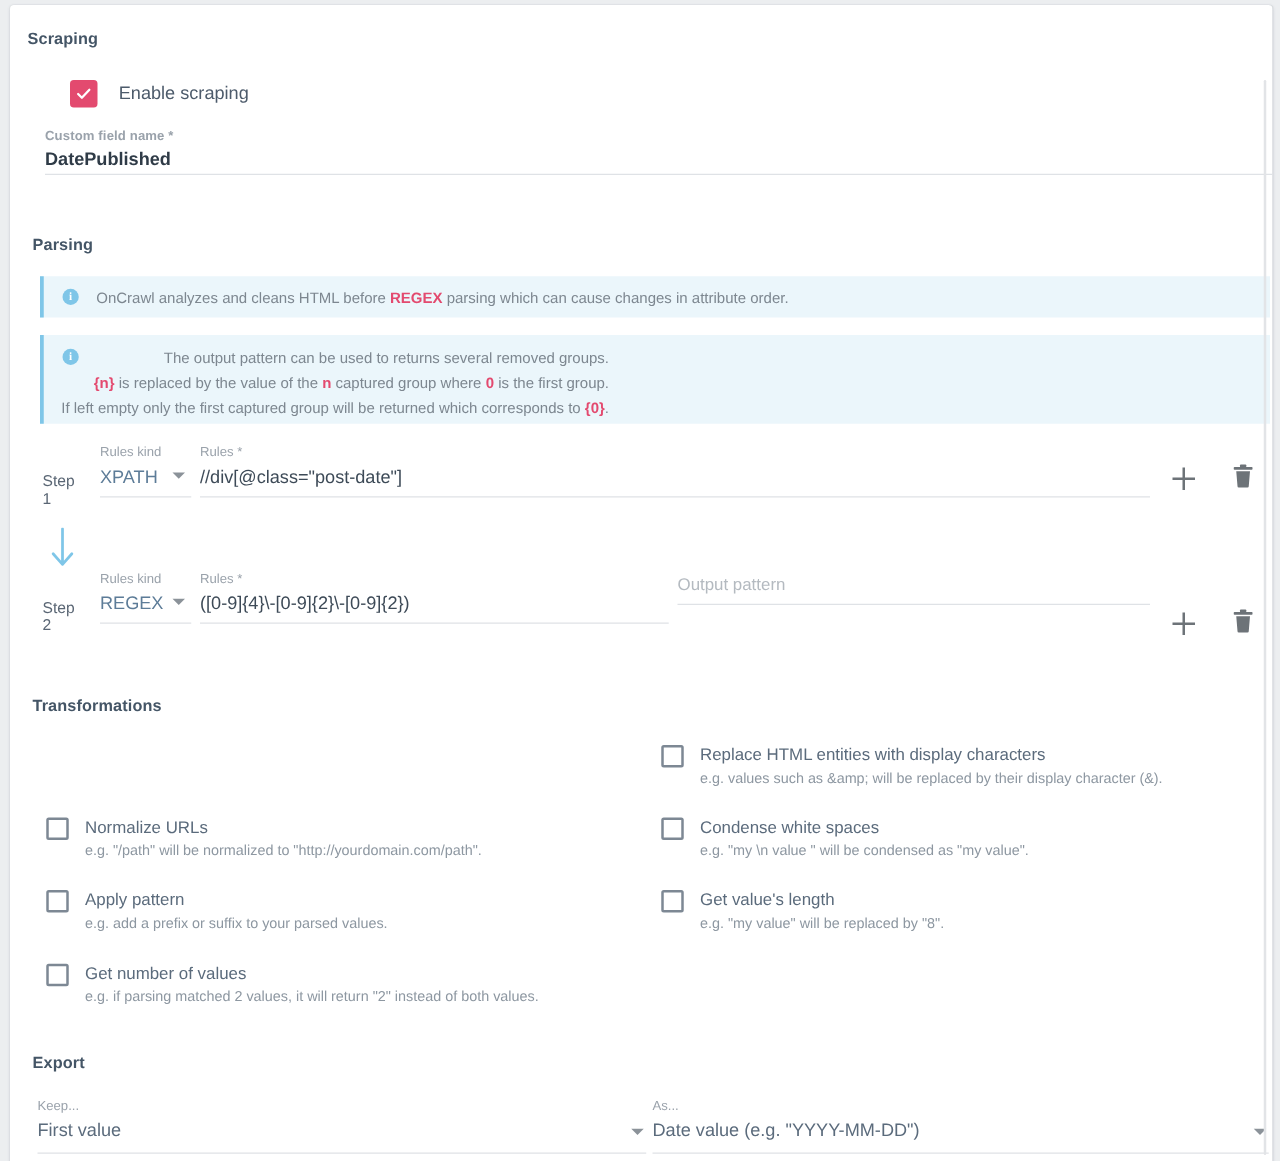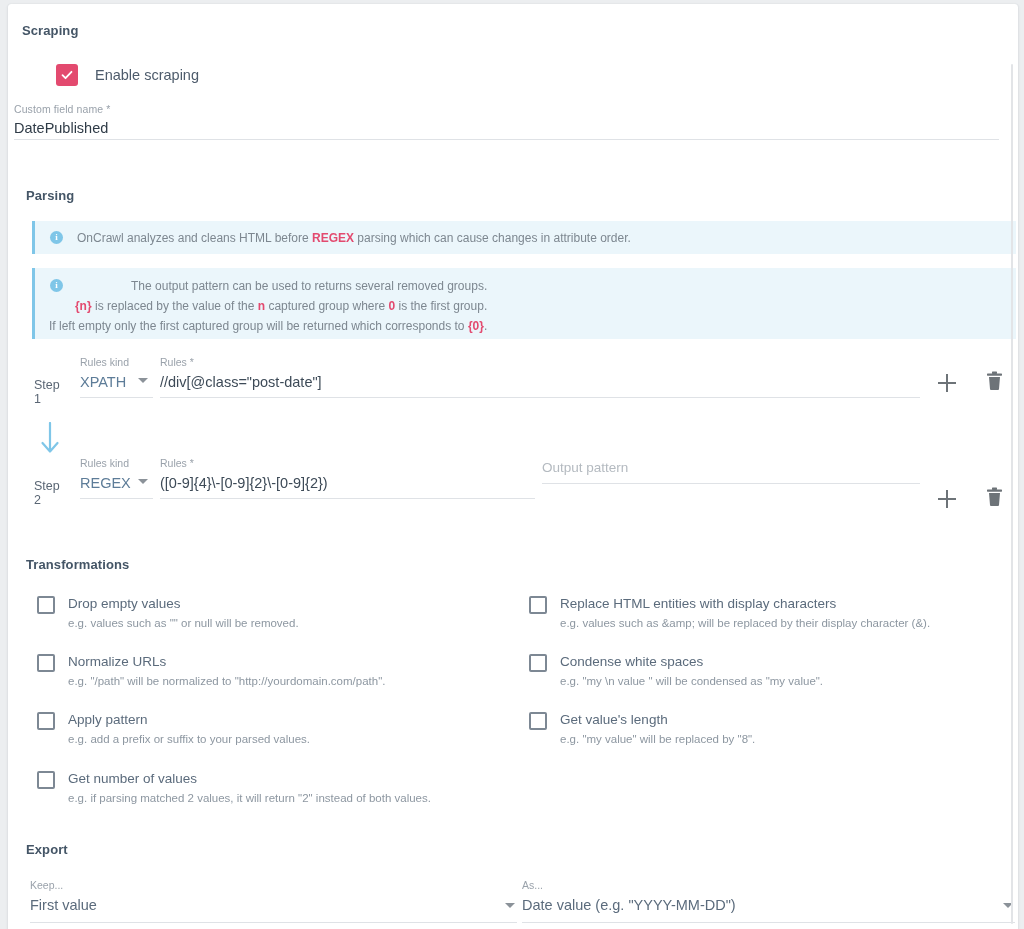--- a/index.html
+++ b/index.html
@@ -98,21 +98,21 @@
     line-height: 22px;
     height: 22px;
     display: block;
   }
   .field-underline {
     height: 1px;
     background: #dfe2e6;
     width: 100%;
   }
 
-  #custom-field { left: 6px; top: 99px; width: 985px; }
+  #custom-field { left: 28px; top: 99px; width: 985px; font-weight: bold; }
 
   
   .info-panel {
     position: absolute;
     background: #ebf6fb;
     border-left: 3px solid #7fc6e8;
     box-sizing: border-box;
     display: flex;
     align-items: flex-start;
   }
@@ -441,27 +441,20 @@
           <svg width="17" height="20" viewBox="0 0 17 20" aria-hidden="true">
             <rect x="1" y="2.5" width="15" height="2.2" rx="0.6" fill="#6d7378"></rect>
             <rect x="6" y="0.5" width="5" height="2.4" rx="0.6" fill="#6d7378"></rect>
             <path d="M3 6 H14 L13 18 Q13 19 12 19 H5 Q4 19 4 18 Z" fill="#6d7378"></path>
           </svg>
         </span>
       </div>
 
       <div class="section-title" id="title-transformations">Transformations</div>
 
-      <div class="transform-item" id="tr-0">
-        <span class="cb-empty"></span>
-        <span class="transform-text">
-          <span class="transform-title">Drop empty values</span>
-          <span class="transform-desc">e.g. values such as "" or null will be removed.</span>
-        </span>
-      </div>
 
       <div class="transform-item" id="tr-1">
         <span class="cb-empty"></span>
         <span class="transform-text">
           <span class="transform-title">Normalize URLs</span>
           <span class="transform-desc">e.g. "/path" will be normalized to "http://yourdomain.com/path".</span>
         </span>
       </div>
 
       <div class="transform-item" id="tr-2">

